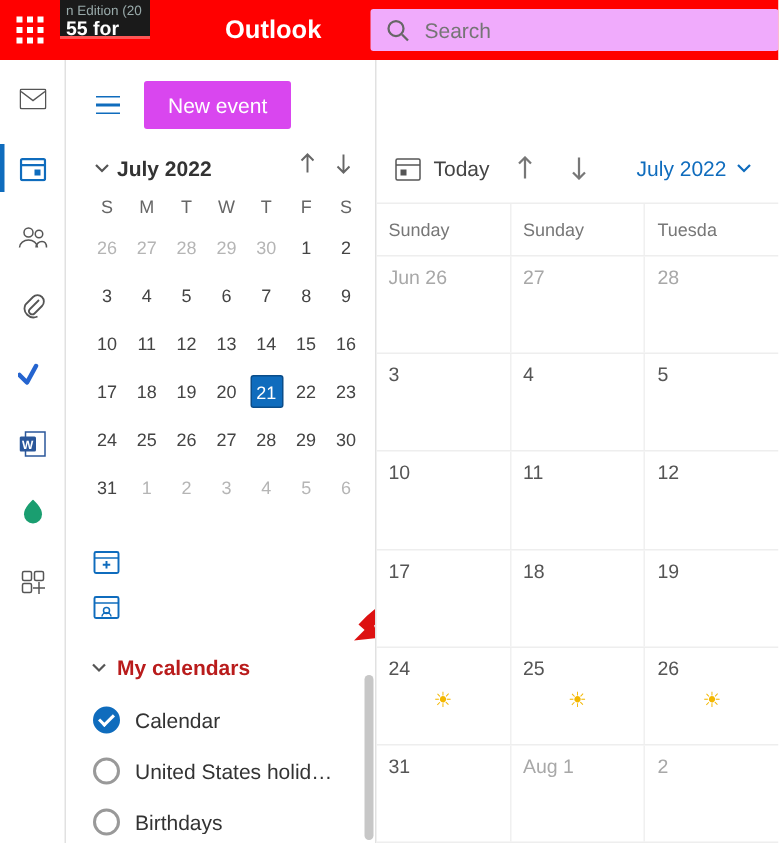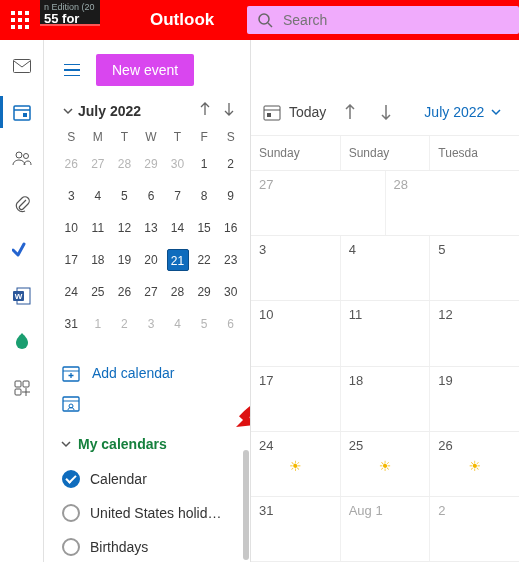--- a/index.html
+++ b/index.html
@@ -32,21 +32,21 @@
   .minical table { width: 100%; border-collapse: collapse; font-size: 12px; color: #444; }
   .minical th { font-weight: 400; color: #666; padding: 4px 0; text-align: center; }
   .minical td { text-align: center; padding: 5px 0; cursor: pointer; }
   .minical td.dim { color: #b5b5b5; }
   .minical td .daycell { display: inline-block; width: 22px; height: 22px; line-height: 22px; border-radius: 2px; }
   .minical td.today .daycell { background: #0f6cbd; color: #fff; border: 1px solid #0a4d8a; }
   .linklist { margin-top: 18px; }
   .linkitem { display: flex; align-items: center; gap: 12px; color: #0f6cbd; font-size: 14px; padding: 6px 0 6px 4px; cursor: pointer; }
   .linkitem svg { flex-shrink: 0; }
   .section { margin-top: 18px; position: relative; }
-  .section-head { display: flex; align-items: center; font-size: 14px; font-weight: 600; color: #15803d; cursor: pointer; gap: 6px; padding-left: 2px; }
+  .section-head { display: flex; align-items: center; font-size: 14px; font-weight: 600; color: #b91c1c; cursor: pointer; gap: 6px; padding-left: 2px; }
   .callist { margin-top: 10px; }
   .calrow { display: flex; align-items: center; gap: 10px; padding: 8px 0 8px 4px; font-size: 14px; color: #333; cursor: pointer; }
   .chk { width: 18px; height: 18px; border-radius: 50%; border: 2px solid #999; flex-shrink: 0; display: flex; align-items: center; justify-content: center; }
   .chk.on { background: #0f6cbd; border-color: #0f6cbd; }
   .chk.on::after { content: ''; width: 8px; height: 4px; border-left: 2px solid #fff; border-bottom: 2px solid #fff; transform: rotate(-45deg); margin-top: -2px; }
   .calrow span.txt { white-space: nowrap; overflow: hidden; text-overflow: ellipsis; max-width: 140px; }
   .scrollthumb { position: absolute; right: 1px; top: 410px; width: 6px; height: 110px; background: #c7c7c7; border-radius: 3px; }
   .main { flex: 1; position: relative; display: flex; flex-direction: column; min-width: 0; margin-top: 48px; }
   .maintool { height: 48px; border-bottom: 1px solid #eee; display: flex; align-items: center; padding: 0 12px; gap: 12px; color: #444; }
   .todaybtn { display: flex; align-items: center; gap: 8px; cursor: pointer; color: #444; font-size: 14px; }
@@ -246,21 +246,20 @@
       </table>
     </div>
 
     <div class="linklist">
       <div class="linkitem">
         <svg width="18" height="18" viewBox="0 0 18 18">
             <rect x="1" y="3" width="16" height="14" rx="1" fill="none" stroke="#0f6cbd" stroke-width="1.3"></rect>
             <line x1="1" y1="7" x2="17" y2="7" stroke="#0f6cbd"></line>
             <path d="M9 9 v5 M6.5 11.5 h5" stroke="#0f6cbd" stroke-width="1.3"></path>
           </svg>
-        <span>Add calendar</span>
       </div>
       <div class="linkitem">
         <svg width="18" height="18" viewBox="0 0 18 18">
             <rect x="1" y="3" width="16" height="14" rx="1" fill="none" stroke="#0f6cbd" stroke-width="1.3"></rect>
             <line x1="1" y1="7" x2="17" y2="7" stroke="#0f6cbd"></line>
             <circle cx="9" cy="12" r="2" fill="none" stroke="#0f6cbd"></circle>
             <path d="M6 16 c0-1.5 1.5-2.5 3-2.5 s3 1 3 2.5" fill="none" stroke="#0f6cbd"></path>
           </svg>
       </div>
     </div>
@@ -325,20 +324,23 @@
     </div>
     <div class="grid">
       <div class="ghead" id="ghead">
           <div class="col">Sunday</div>
           <div class="col">Sunday</div>
           <div class="col">Tuesda</div>
         </div>
       <div id="gbody" style="flex:1;display:flex;flex-direction:column;">
           <div class="grow">
             <div class="col dim">
+              <div>Jun 26</div>
+            </div>
+            <div class="col dim">
               <div>27</div>
             </div>
             <div class="col dim">
               <div>28</div>
             </div>
           </div>
           <div class="grow">
             <div class="col">
               <div>3</div>
             </div>

